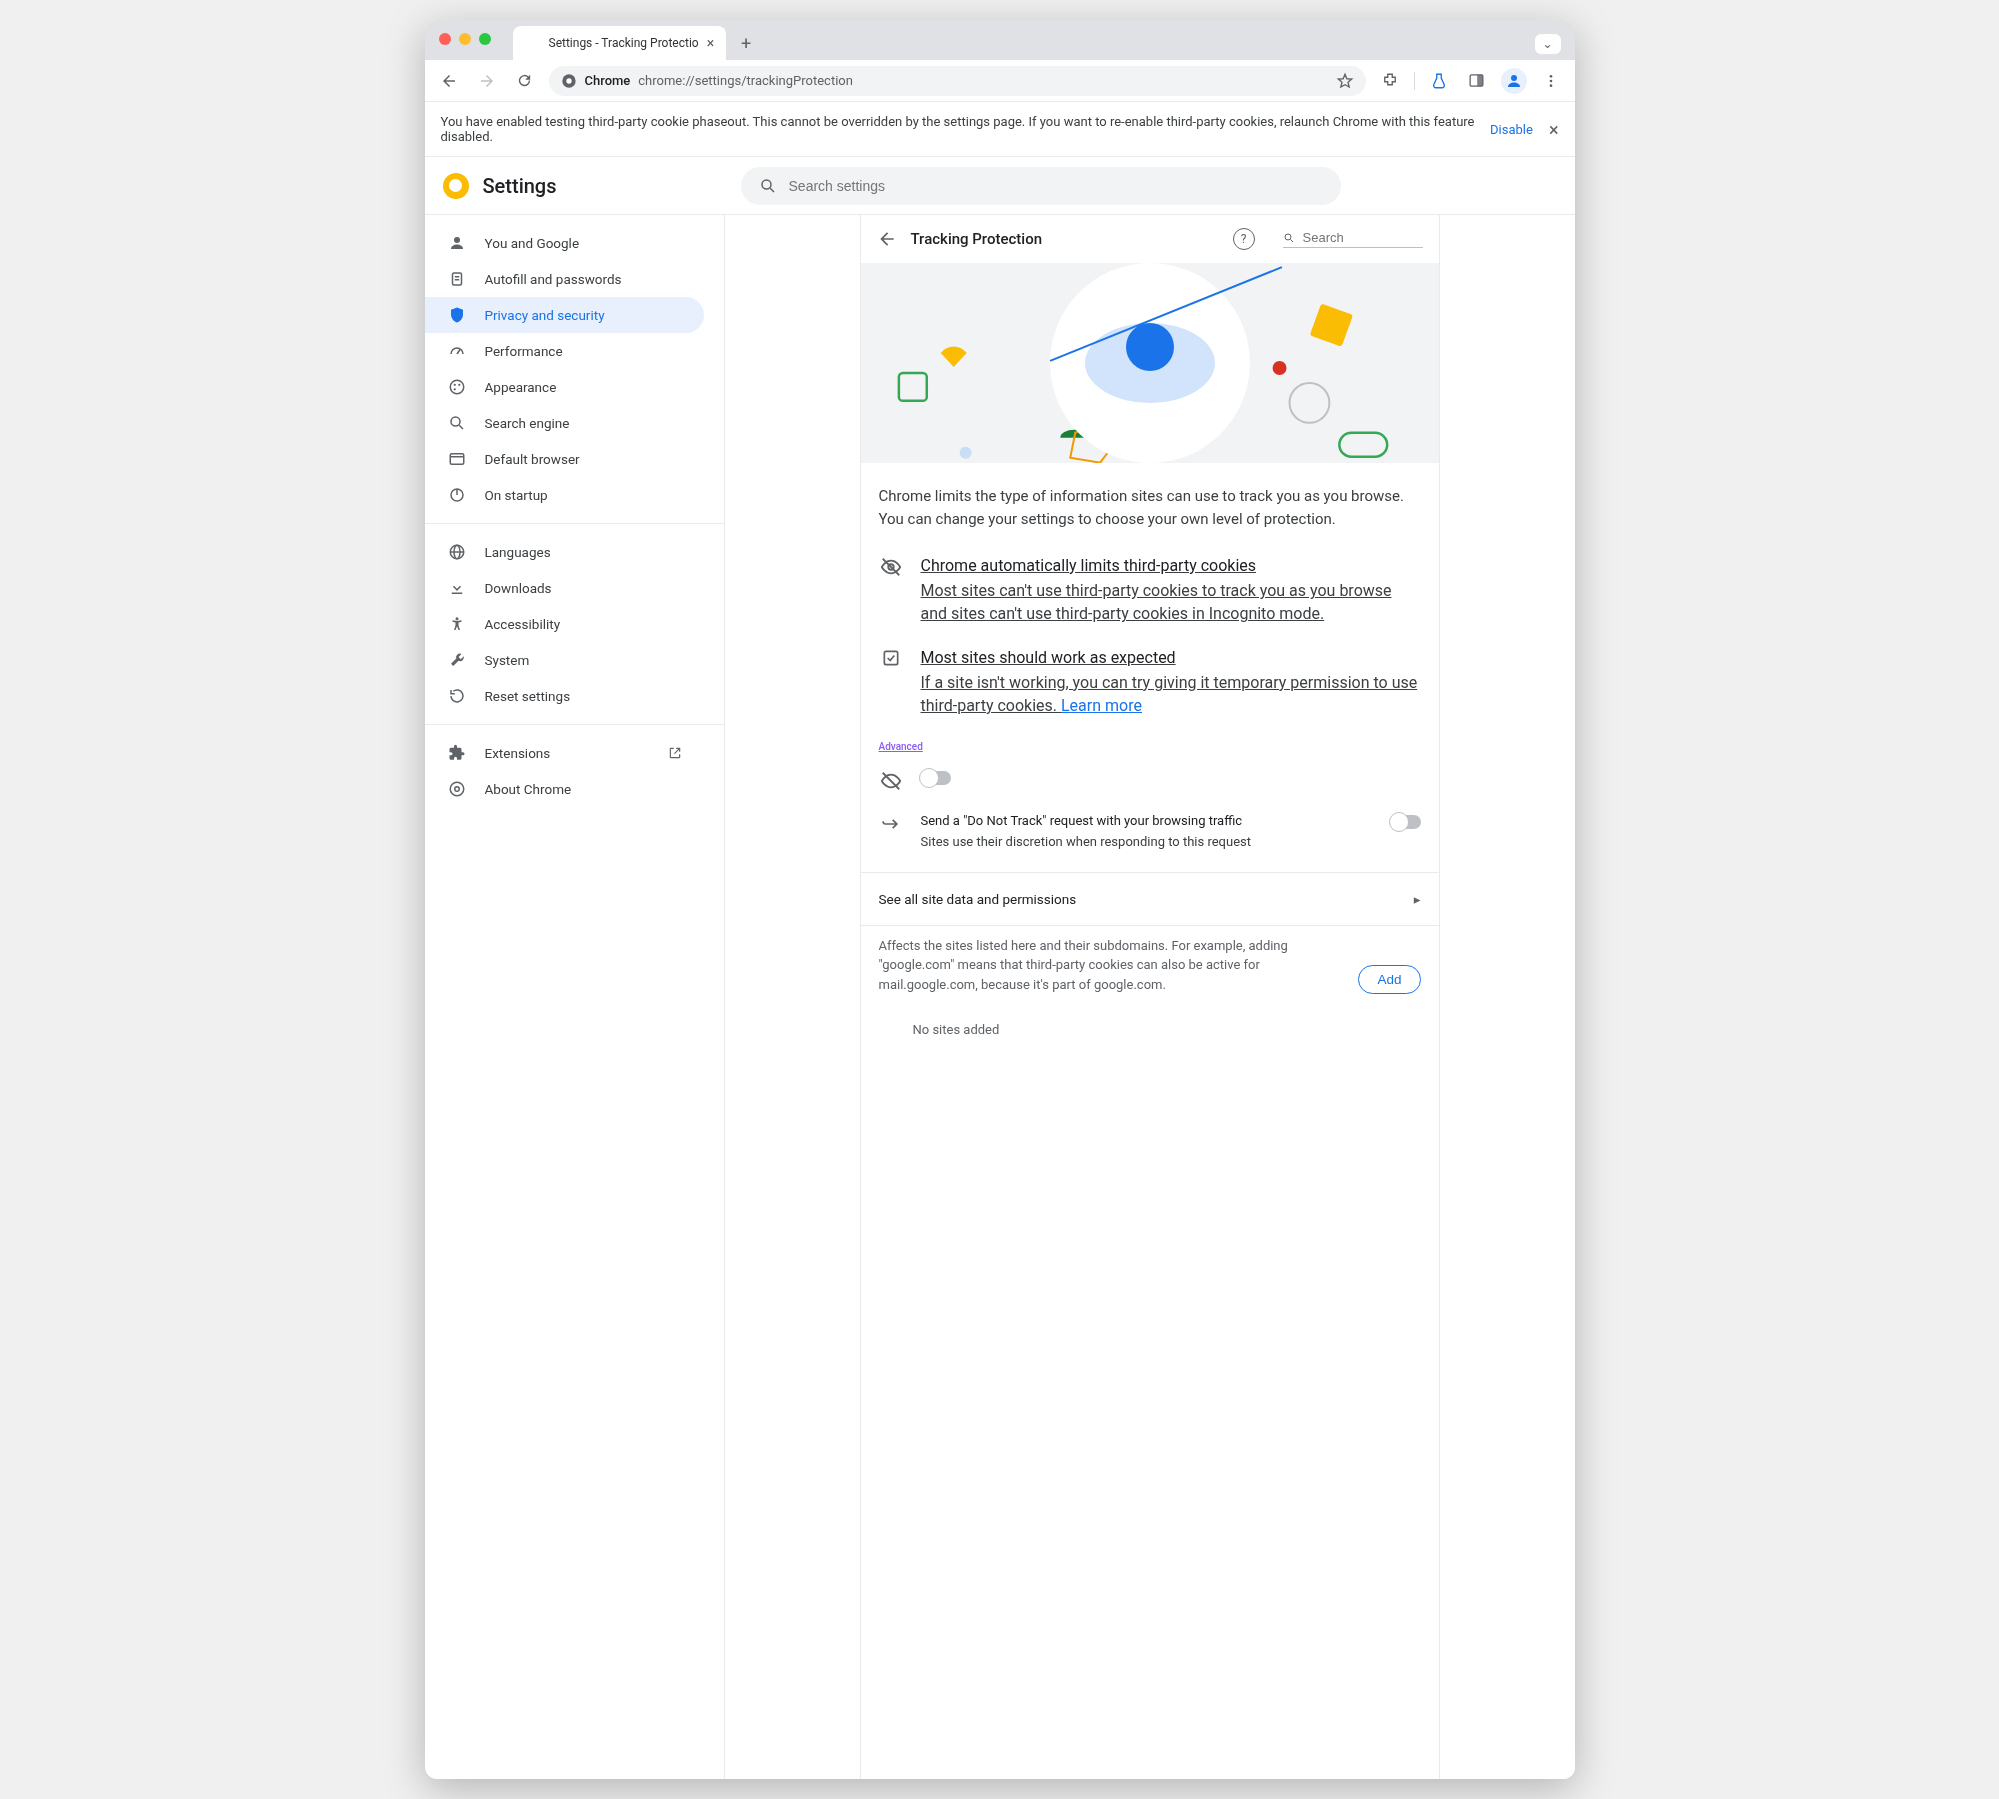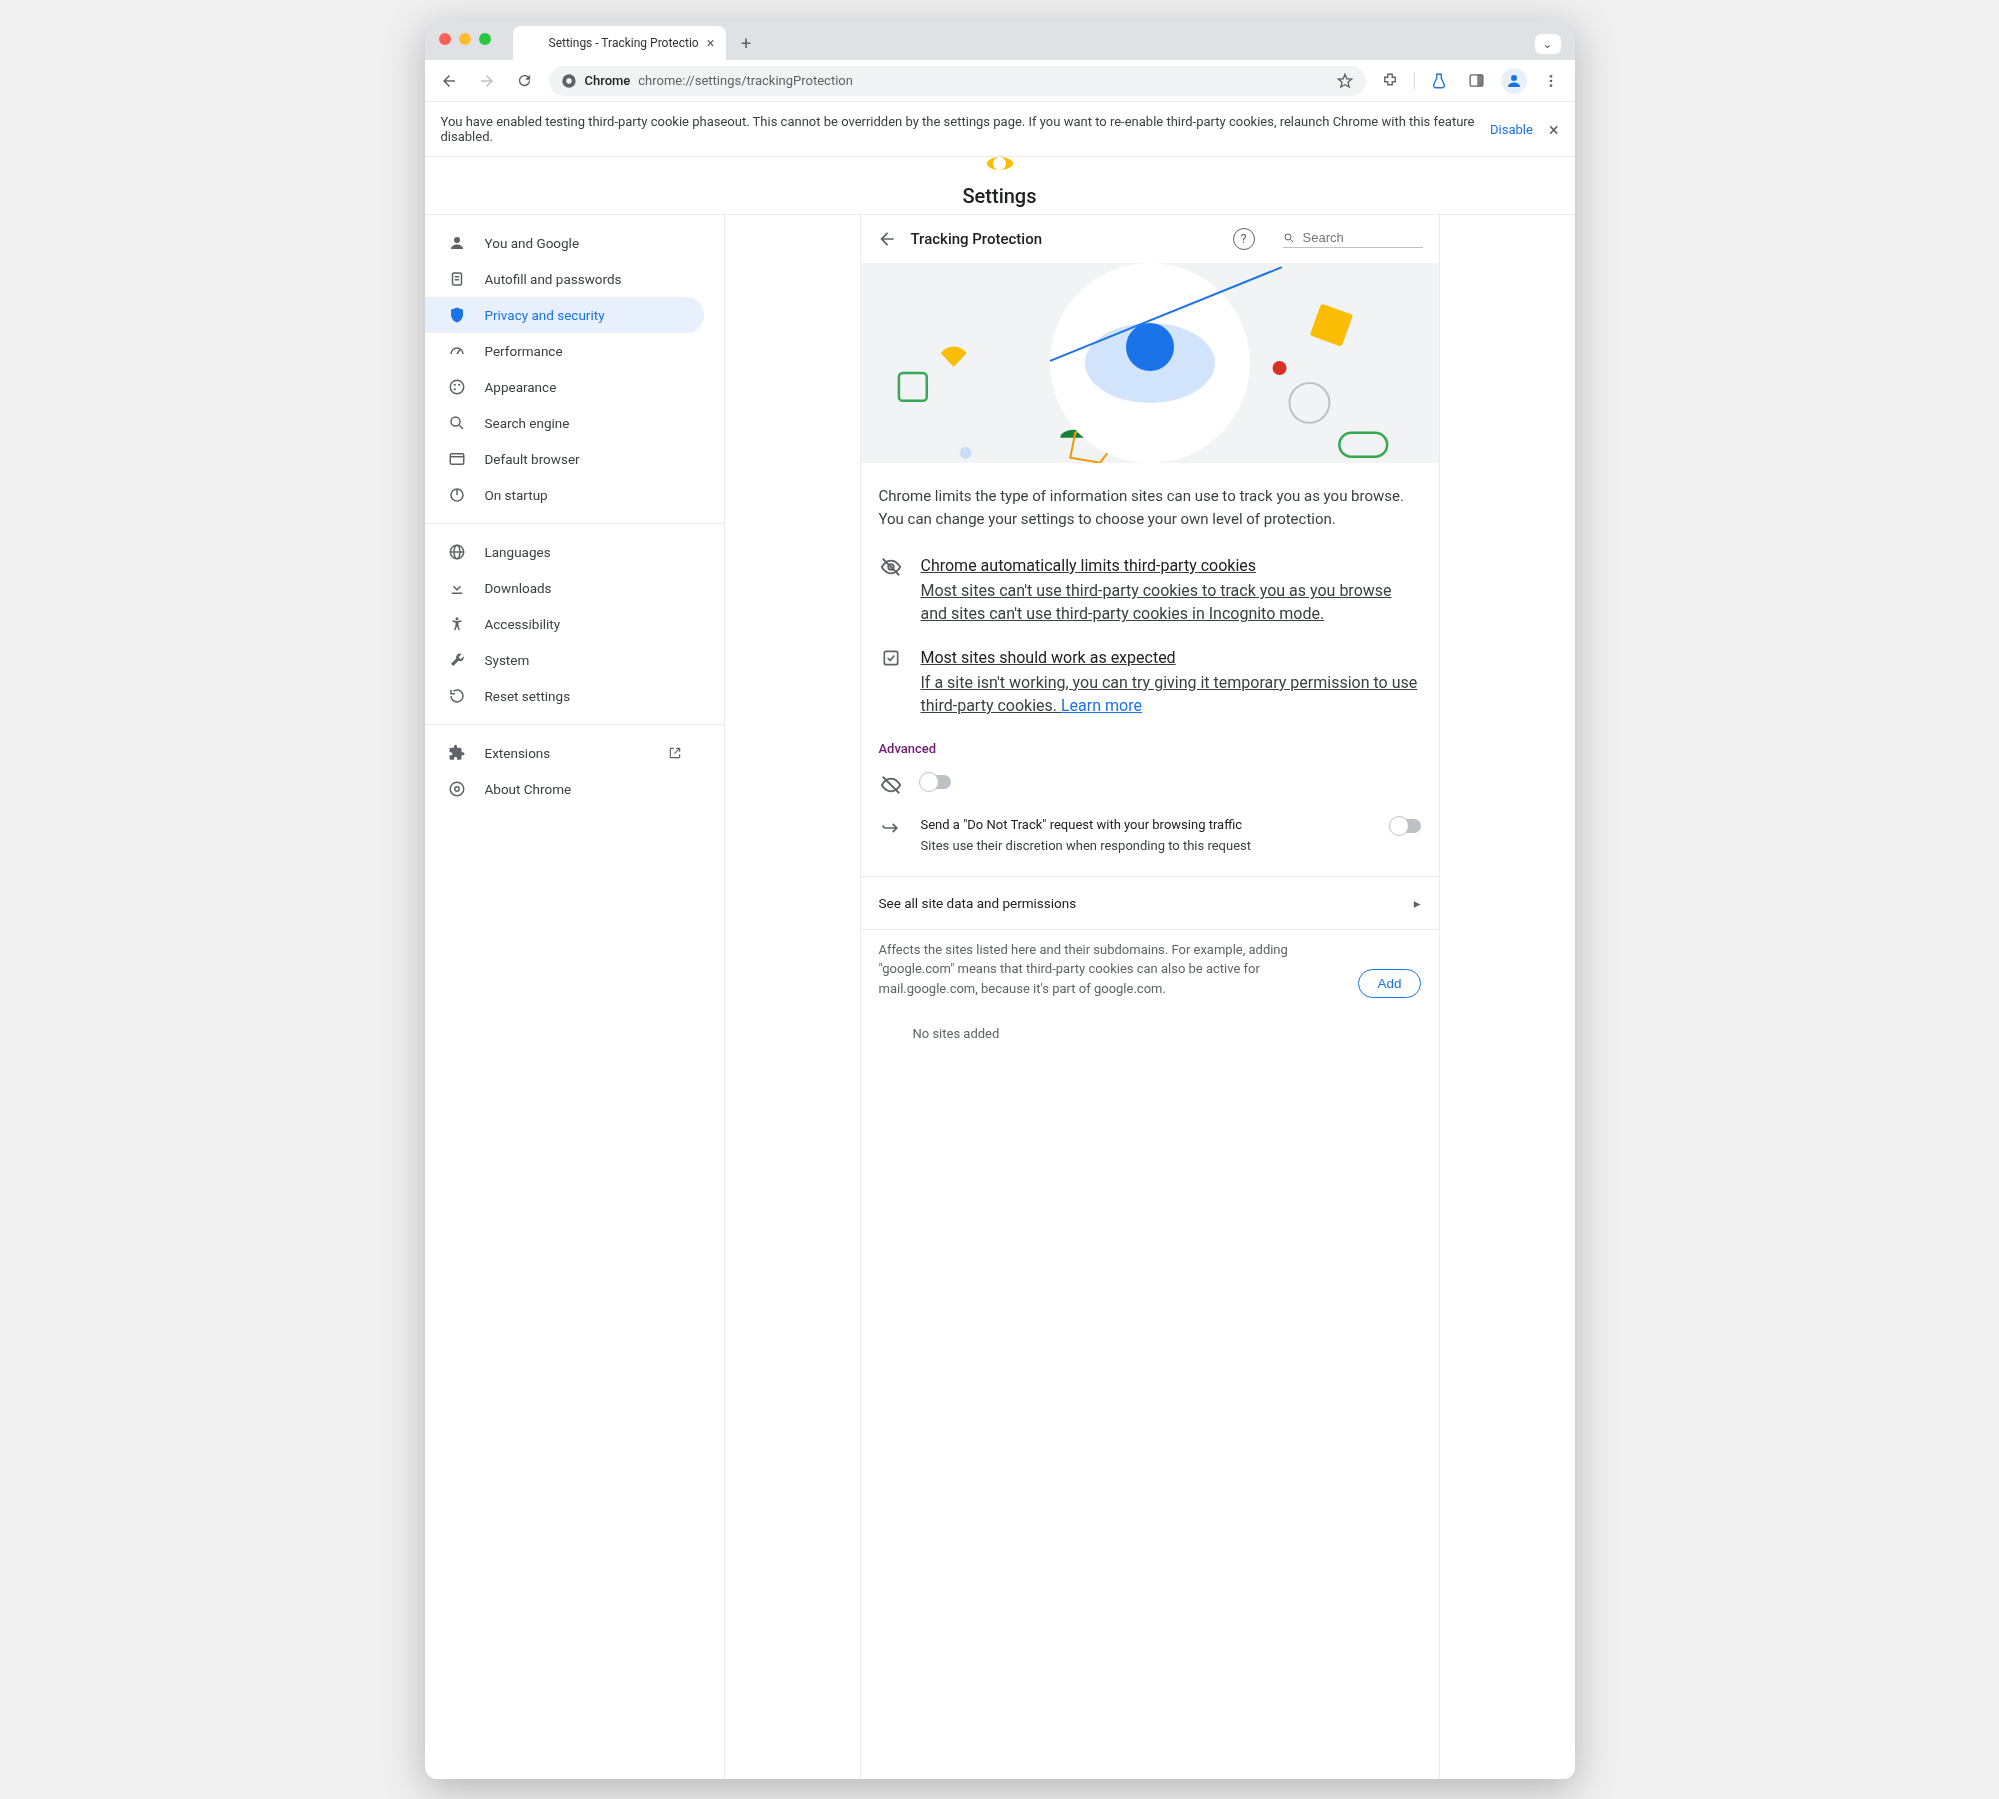--- a/index.html
+++ b/index.html
@@ -91,21 +91,20 @@
 }
 .banner .bclose { margin-left:6px; color:#5f6368; font-size:18px; cursor:pointer;}
 .banner a { color:#1a73e8; text-decoration:none; margin-left:auto; cursor:pointer;}
 .header {
   height: 58px;
   display: flex;
   align-items: center;
   padding: 0 18px;
   gap: 14px;
   border-bottom: 1px solid #e8eaed;
-  flex-direction: column;
 }
 .header .logo { width:26px; height:26px; border-radius:50%; background:#fbbc04; display:flex; align-items:center; justify-content:center;}
 .header .logo .inner{ width:13px; height:13px; border-radius:50%; background:#fff;}
 .header .title { font-size:20px; font-weight:500; color:#202124;}
 .header .search {
   margin-left: 170px;
   width: 600px;
   height: 38px;
   background: #f1f3f4;
   border-radius: 19px;
@@ -167,21 +166,21 @@
   content:""; position:absolute; left:50%; top:42%; transform:translate(-50%,-50%);
   width:48px; height:48px; border-radius:50%; background:#1a73e8;
 }
 .diag{ position:absolute; left:180px; top:50px; width:250px; height:2px; background:#1a73e8; transform:rotate(-22deg);}
 .desc { padding: 22px 18px 14px; font-size:15px; color:#3c4043; line-height:1.5;}
 .row { display:flex; gap:18px; padding: 10px 18px;}
 .row .ricon2 { width:24px; color:#5f6368; display:flex; justify-content:center; padding-top:2px;}
 .row .rtext { flex:1; font-size:16px; color:#3c4043; line-height:1.45;text-decoration:underline;}
 .row .rtext .t { color:#202124; margin-bottom:2px;}
 .row a { color:#1a73e8; text-decoration:underline; cursor:pointer;}
-.sect { padding: 14px 18px 6px; font-size:13px; color:#701a75; font-weight:500;}
+.sect { padding: 14px 18px 6px; font-size:10px; color:#8b5cf6; font-weight:500;text-decoration:underline;}
 .togglerow { display:flex; align-items:flex-start; gap:18px; padding: 10px 18px;}
 .togglerow .ricon2 { width:24px; color:#5f6368; display:flex; justify-content:center; padding-top:2px;}
 .togglerow .rtext { flex:1; font-size:13px; color:#3c4043; line-height:1.45;}
 .togglerow .rtext .t { color:#202124; margin-bottom:2px;}
 .toggle { width:30px; height:14px; background:#bdc1c6; border-radius:8px; position:relative; margin-top:3px; cursor:pointer;}
 .toggle::after{ content:""; position:absolute; left:-2px; top:-3px; width:18px; height:18px; background:#fff; border:1px solid #bdc1c6; border-radius:50%;}
 .linkrow { display:flex; align-items:center; padding: 18px 18px; font-size:13.5px; color:#202124; cursor:pointer; border-top:1px solid #e8eaed; border-bottom:1px solid #e8eaed; margin-top:10px;}
 .linkrow .chev { margin-left:auto; color:#5f6368;}
 .allowed { padding: 22px 18px 10px; font-size:13.5px; color:#202124;}
 .allowed-row { display:flex; gap:32px; padding: 10px 18px; align-items:flex-end;}

